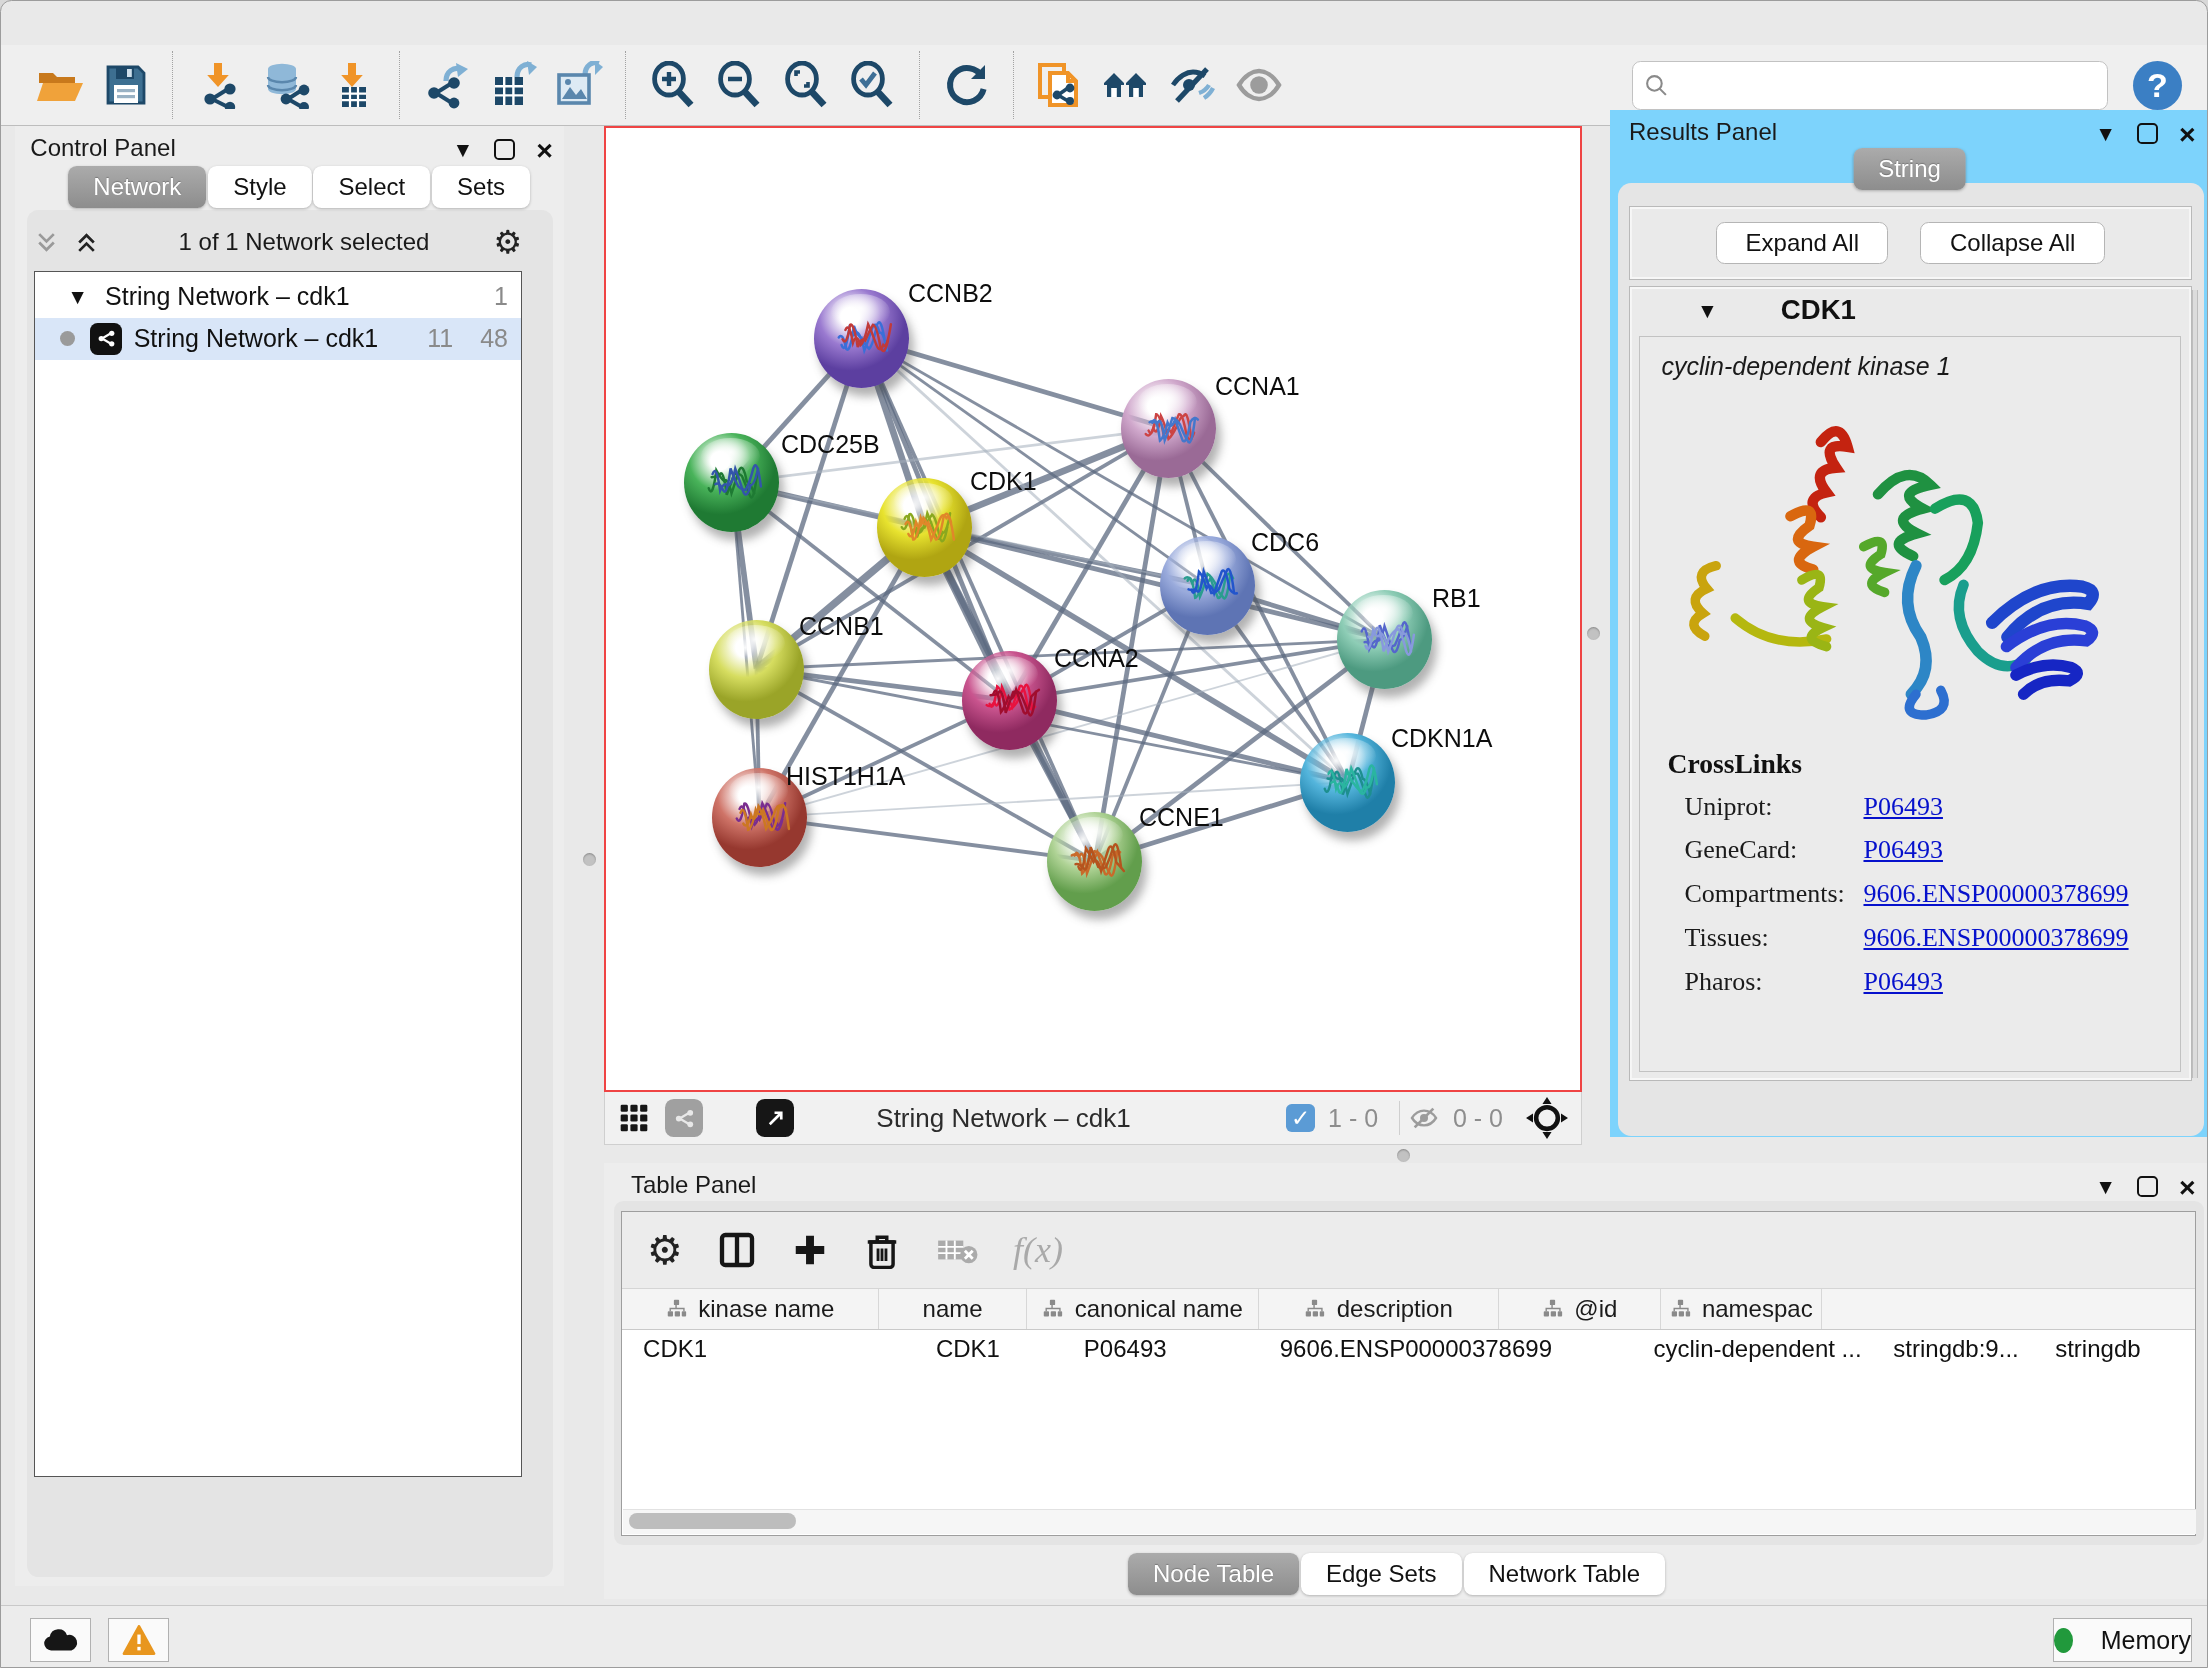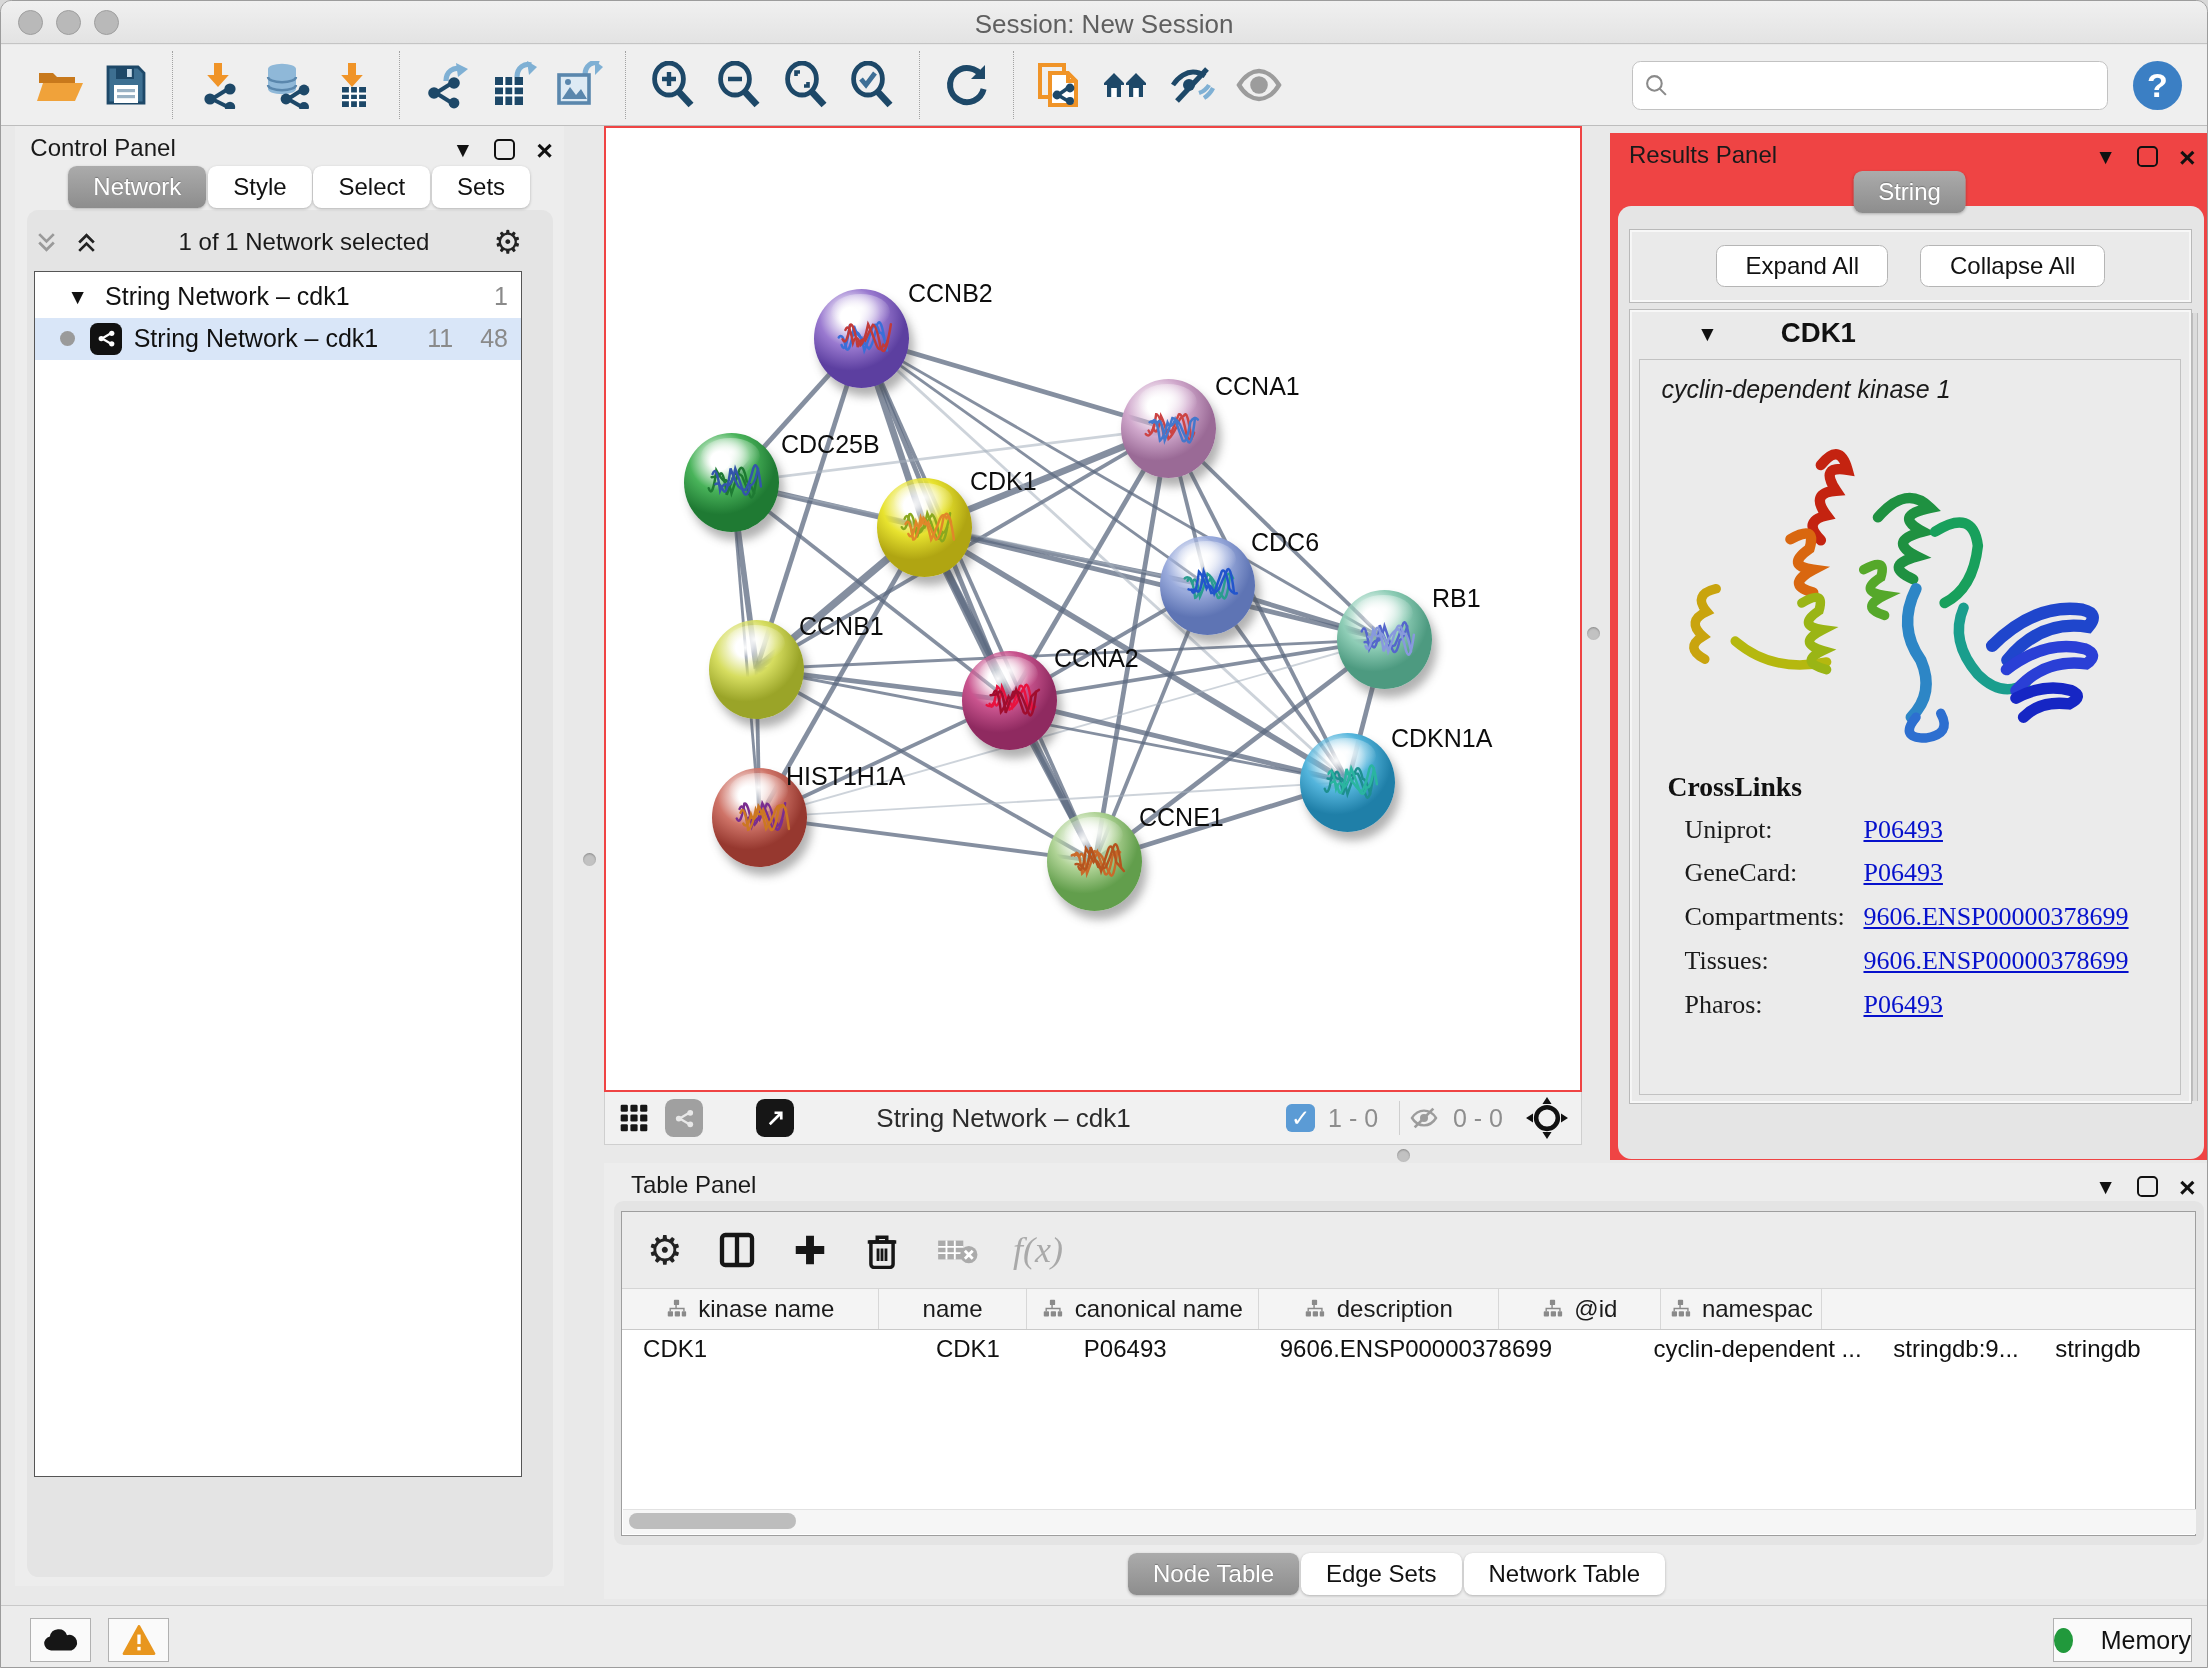--- a/index.html
+++ b/index.html
@@ -77,21 +77,21 @@
              align-items:center; justify-content:center; }
   .graysq  { width:38px; height:38px; background:#a0a0a0; border-radius:8.6px; display:flex;
              align-items:center; justify-content:center; }
   #nb-title { font-size:26px; color:#2c2c2c; margin-left:67px; flex:1; }
   .nb-count { font-size:25px; color:#8d8d8d; margin:0 13.3px; }
   .nb-div { width:0; height:34px; border-left:1px solid #cfcfcf; margin:0 7.6px; }
   .checkbox { width:28.5px; height:28.5px; background:#5b9bd5; border-radius:5.7px; color:#fff; font-size:23px;
               display:flex; align-items:center; justify-content:center; }
 
   
-  #results-panel { position:absolute; left:1609px; top:132px; width:599px; height:1027px; background:#ef4444; }
+  #results-panel { position:absolute; left:1609px; top:109px; width:599px; height:1027px; background:#7dd3fc; }
   #rp-container { position:absolute; left:7.6px; top:73px; width:586px; height:953px; background:#e5e5e5;
                   border-radius:13.3px; }
   #rp-tab { position:absolute; left:50%; transform:translateX(-50%); top:38px; z-index:2; }
   .rp-box { position:absolute; left:11.4px; width:563px; background:#eaeaea;
             border:1px solid #b9b9b9; box-shadow:inset 0 0 0 1.9px #f7f7f7; }
   #rp-btnbox { top:23px; height:74px; display:flex; align-items:center; justify-content:center; gap:32px; }
   .rp-btn { height:42px; padding:0 28.5px; background:#fff; border:1px solid #b5b5b5; border-radius:8.6px;
             font-size:24px; font-family:inherit; color:#111; cursor:pointer; }
   #rp-card { top:103px; height:795px; }
   #rp-card-head { height:46px; display:flex; align-items:center; }
@@ -143,26 +143,20 @@
   .grip { position:absolute; width:13.3px; height:13.3px; border-radius:50%; background:#c2c2c2;
           box-shadow:inset 0 1px 1.9px rgba(0,0,0,.3); }
   .chev svg, .thico svg { display:block; }
   .thico { flex:none; }
 </style>
 </head>
 <body>
 
 <div id="window">
 
-  <div class="titlebar">
-    <span class="light" style="left:17px"></span>
-    <span class="light" style="left:55px"></span>
-    <span class="light" style="left:93px"></span>
-    <div class="wtitle">Session: New Session</div>
-  </div>
 
   <div class="toolbar">
     <button class="tb">
         <svg viewBox="0 0 24 24">
       <path fill="#c8791c" d="M2 6h7l2 2h9v3H2z"></path>
           <path fill="#f0a23a" d="M1 20l3-9h20l-4 9z"></path>
         </svg>
       </button>
     <button class="tb">
         <svg viewBox="0 0 24 24">

